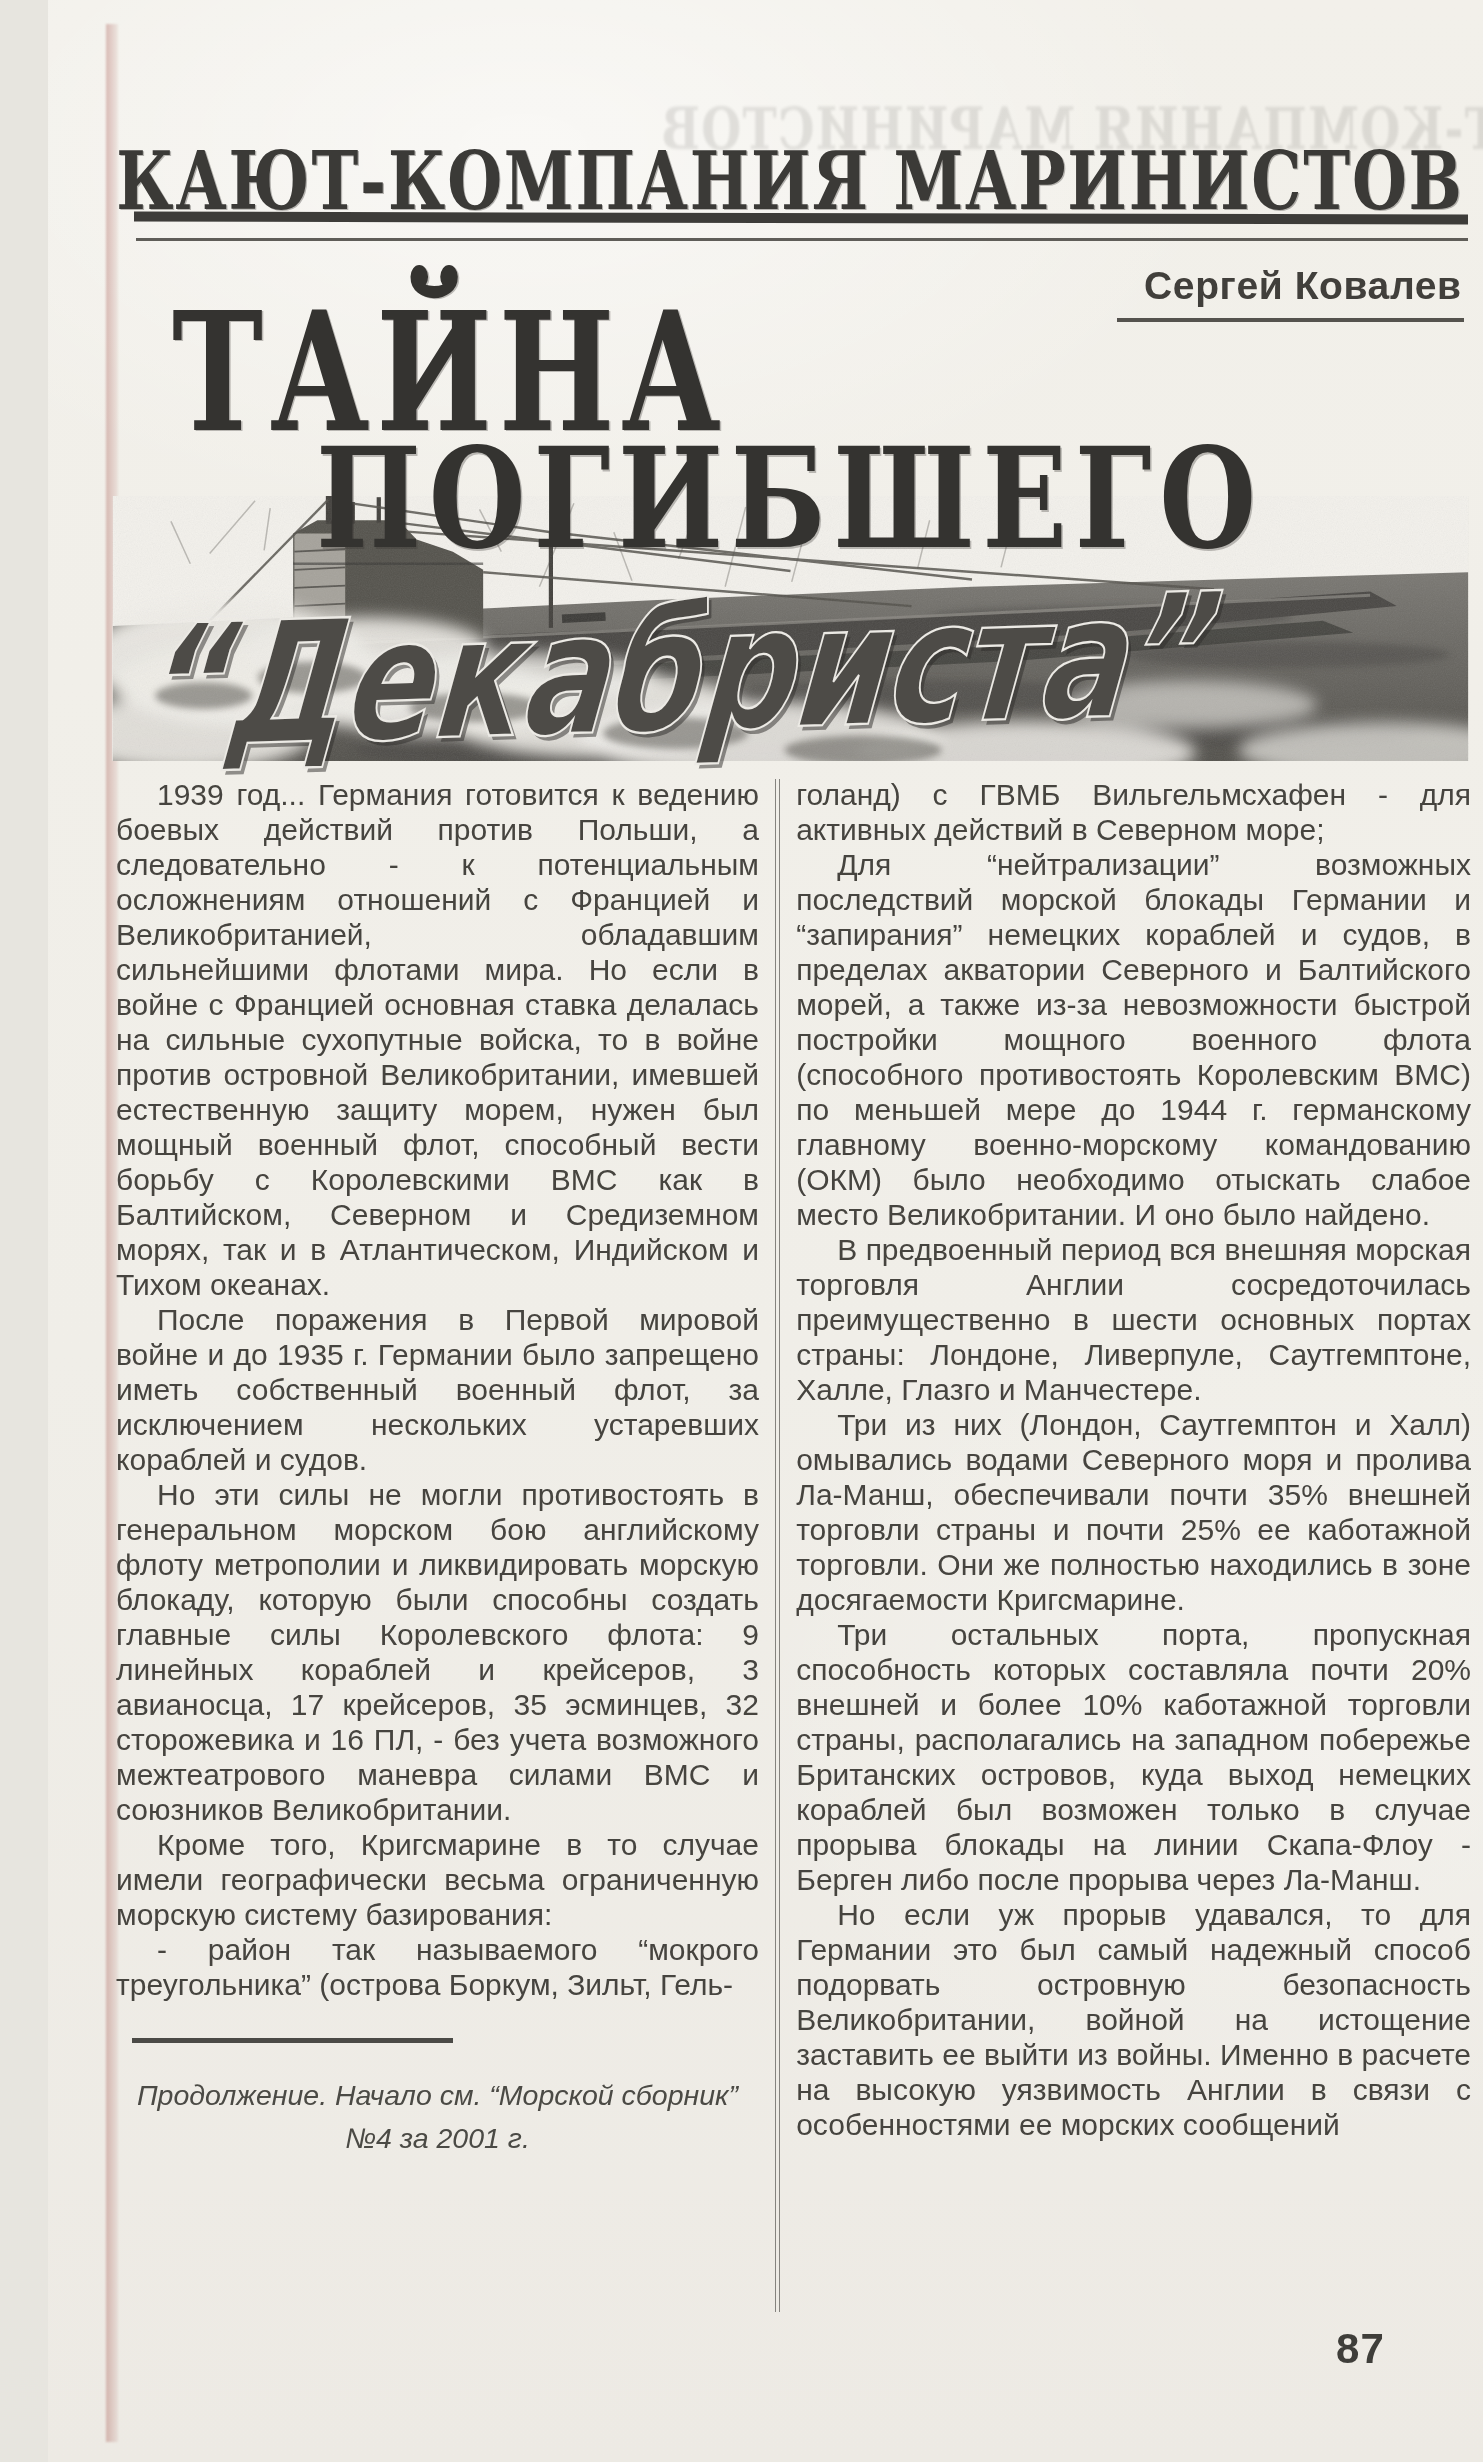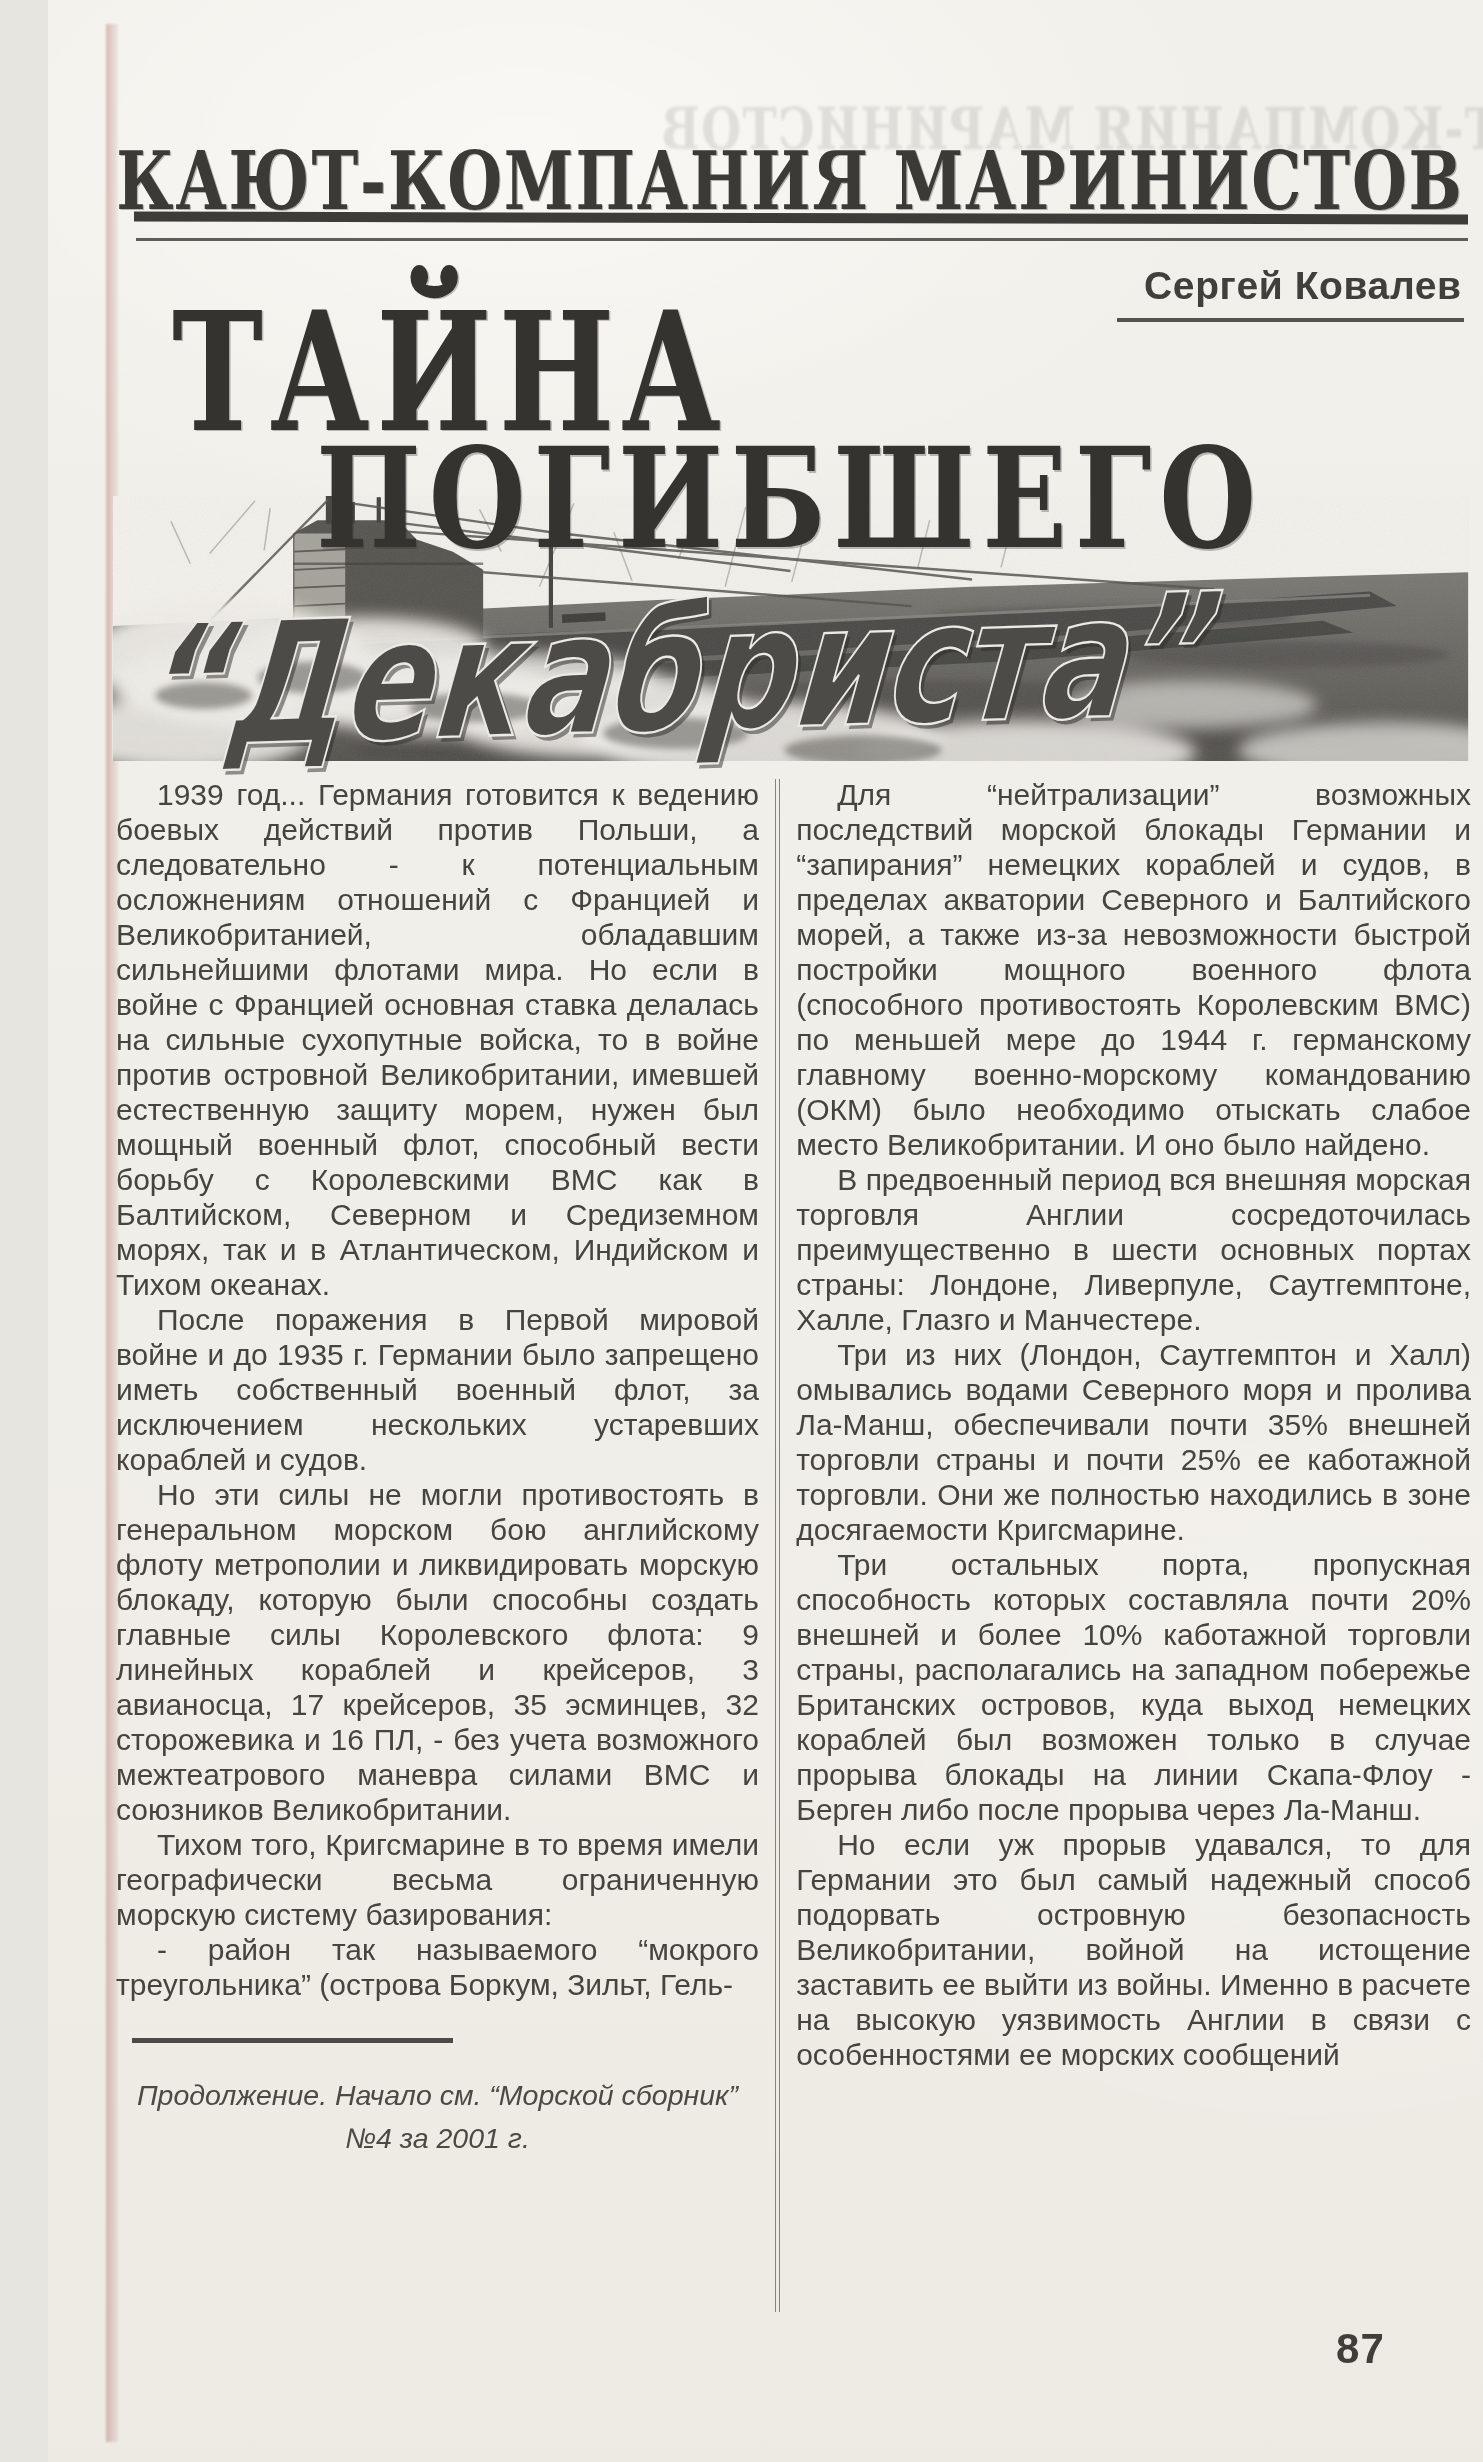--- a/index.html
+++ b/index.html
@@ -173,32 +173,33 @@
   </div>
 
   <div class="title-3">“Декабриста”</div>
 
   <div class="columns">
     <div class="col-left">
       <div class="col-text">
           <p class="para">1939 год... Германия готовится к ведению боевых действий против Польши, а следовательно - к потенциальным осложнениям отношений с Францией и Великобританией, обладавшим сильнейшими флотами мира. Но если в войне с Францией основная ставка делалась на сильные сухопутные войска, то в войне против островной Великобритании, имевшей естественную защиту морем, нужен был мощный военный флот, способный вести борьбу с Королевскими ВМС как в Балтийском, Северном и Средиземном морях, так и в Атлантическом, Индийском и Тихом океанах.</p>
           <p class="para">После поражения в Первой мировой войне и до 1935 г. Германии было запрещено иметь собственный военный флот, за исключением нескольких устаревших кораблей и судов.</p>
           <p class="para">Но эти силы не могли противостоять в генеральном морском бою английскому флоту метрополии и ликвидировать морскую блокаду, которую были способны создать главные силы Королевского флота: 9 линейных кораблей и крейсеров, 3 авианосца, 17 крейсеров, 35 эсминцев, 32 сторожевика и 16 ПЛ, - без учета возможного межтеатрового маневра силами ВМС и союзников Великобритании.</p>
-          <p class="para">Тихом того, Кригсмарине в то время имели географически весьма ограниченную морскую систему базирования:</p>
+          <p class="para">Кроме того, Кригсмарине в то случае имели географически весьма ограниченную морскую систему базирования:</p>
           <p class="para">- район так называемого “мокрого треугольника” (острова Боркум, Зильт, Гель-</p>
         </div>
       <div class="footnote-rule"></div>
       <div class="footnote">
         <div>Продолжение. Начало см. “Морской сборник”</div>
         <div>№4 за 2001 г.</div>
       </div>
     </div>
     <div class="col-divider"></div>
     <div class="col-right">
       <div class="col-text">
+          <p class="para no-indent">голанд) с ГВМБ Вильгельмсхафен - для активных действий в Северном море;</p>
           <p class="para">Для “нейтрализации” возможных последствий морской блокады Германии и “запирания” немецких кораблей и судов, в пределах акватории Северного и Балтийского морей, а также из-за невозможности быстрой постройки мощного военного флота (способного противостоять Королевским ВМС) по меньшей мере до 1944 г. германскому главному военно-морскому командованию (ОКМ) было необходимо отыскать слабое место Великобритании. И оно было найдено.</p>
           <p class="para">В предвоенный период вся внешняя морская торговля Англии сосредоточилась преимущественно в шести основных портах страны: Лондоне, Ливерпуле, Саутгемптоне, Халле, Глазго и Манчестере.</p>
           <p class="para">Три из них (Лондон, Саутгемптон и Халл) омывались водами Северного моря и пролива Ла-Манш, обеспечивали почти 35% внешней торговли страны и почти 25% ее каботажной торговли. Они же полностью находились в зоне досягаемости Кригсмарине.</p>
           <p class="para">Три остальных порта, пропускная способность которых составляла почти 20% внешней и более 10% каботажной торговли страны, располагались на западном побережье Британских островов, куда выход немецких кораблей был возможен только в случае прорыва блокады на линии Скапа-Флоу - Берген либо после прорыва через Ла-Манш.</p>
           <p class="para">Но если уж прорыв удавался, то для Германии это был самый надежный способ подорвать островную безопасность Великобритании, войной на истощение заставить ее выйти из войны. Именно в расчете на высокую уязвимость Англии в связи с особенностями ее морских сообщений</p>
         </div>
     </div>
   </div>
 
   <div class="page-number">87</div>

